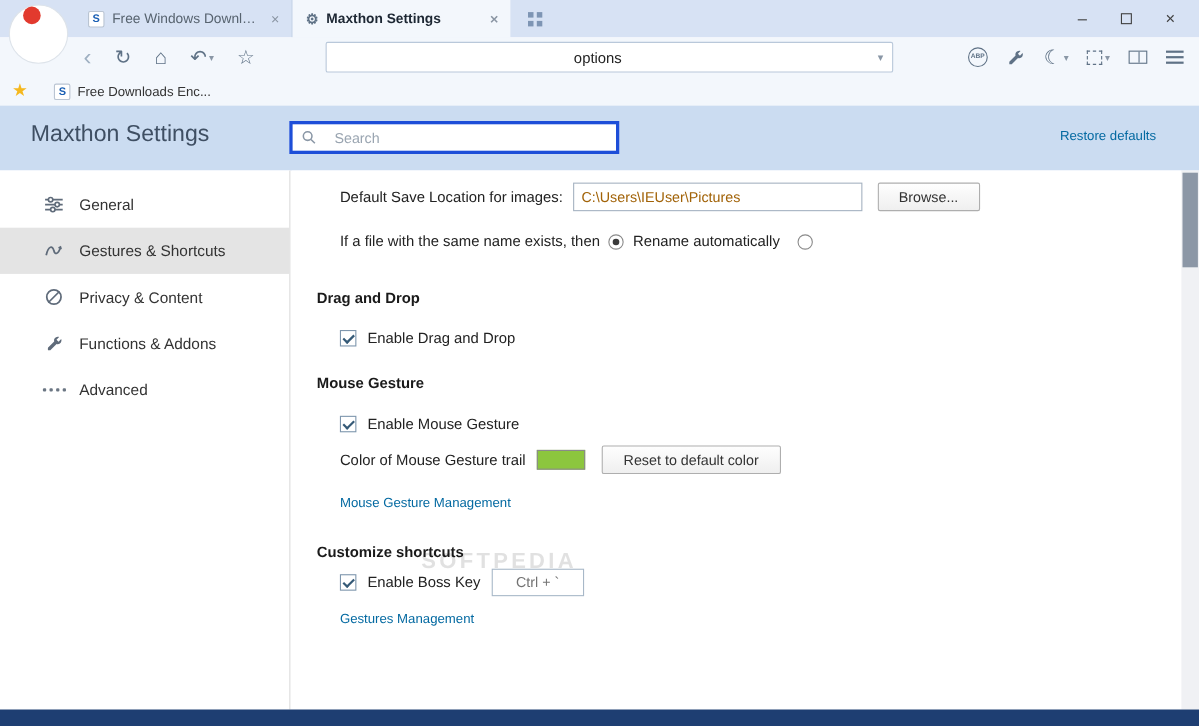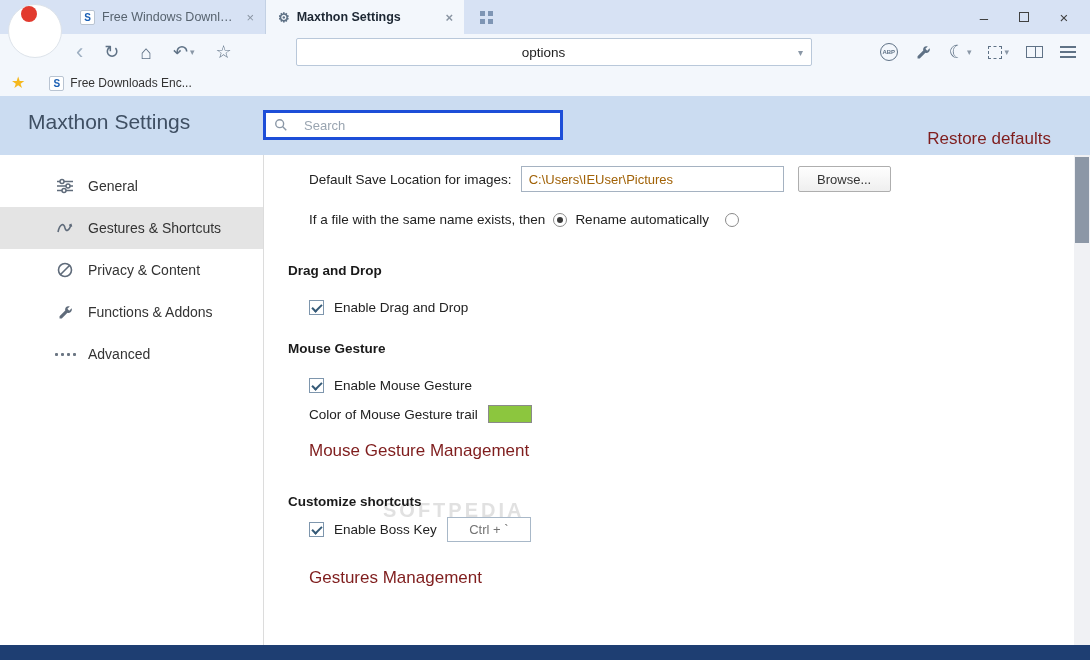--- a/index.html
+++ b/index.html
@@ -61,33 +61,33 @@
   .settings-title { position:absolute; left:28px; top:14px; font-size:21px; color:#3f4f63; }
   .header-search { position:absolute; left:263px; top:14px; width:300px; height:30px; background:#fff;
     border:3px solid #1d4ed8; display:flex; align-items:center; padding:0 8px; gap:16px; }
   .header-search input { flex:1; border:none; outline:none; font-size:13px; color:#333; font-family:inherit; background:transparent; }
   .header-search input::placeholder { color:#9aa5b1; }
   .restore-link { position:absolute; right:39px; top:20px; font-size:13px; color:#1464d2; }
 
   
   .sidebar { position:absolute; left:0; top:155px; width:264px; height:490px; background:#fff;
     border-right:1px solid #dcdcdc; padding-top:10px; }
-  .side-item { height:42px; display:flex; align-items:center; padding-left:56px; gap:14px;
+  .side-item { height:42px; display:flex; align-items:center; padding-left:40px; gap:14px;
     font-size:14px; color:#333; }
   .side-item.active { background:#e4e4e4; }
   .side-icon { width:18px; height:18px; flex:none; display:flex; align-items:center; justify-content:center; }
   .dots-icon { display:flex; gap:3px; }
   .dots-icon span { width:3px; height:3px; background:#6b7683; border-radius:1px; }
 
   
   .content { position:absolute; left:265px; top:155px; width:809px; height:490px; background:#fff; }
   .crow { position:absolute; display:flex; align-items:center; }
   .lbl { font-size:13.5px; color:#222; white-space:nowrap; }
   .heading { font-size:13.5px; font-weight:bold; color:#1a1a1a; white-space:nowrap; }
-  .link { font-size:17px; color:#7f1d1d; white-space:nowrap;margin-top:13px; }
+  .link { font-size:12px; color:#0369a1; white-space:nowrap; }
   .btn { height:26px; padding:0 12px; background:linear-gradient(#fefefe,#efefef); border:1px solid #aeaeae;
     border-radius:2px; font-size:13px; color:#333; display:inline-flex; align-items:center; justify-content:center; white-space:nowrap; }
   .text-input { height:26px; border:1px solid #a5b2c1; font-size:13px; color:#a16207; padding:0 7px; font-family:inherit; outline:none; }
   .chk { width:15px; height:15px; border:1px solid #7e96ad; background:#fff; position:relative; display:inline-block; flex:none; }
   .chk::after { content:""; position:absolute; left:2px; top:3px; width:8px; height:4px;
     border-left:2px solid #355a77; border-bottom:2px solid #355a77; transform:rotate(-45deg); }
   .radio { width:14px; height:14px; border:1px solid #8a8a8a; border-radius:50%; background:#fff;
     display:inline-block; position:relative; flex:none; }
   .radio.sel::after { content:""; position:absolute; left:3px; top:3px; right:3px; bottom:3px;
     background:#3a3a3a; border-radius:50%; }
@@ -281,23 +281,24 @@
     </div>
 
     <div class="crow" style="left:44px; top:223px; gap:10px;">
       <span class="chk"></span>
       <span class="lbl">Enable Mouse Gesture</span>
     </div>
 
     <div class="crow" style="left:44px; top:250px; gap:10px;">
       <span class="lbl">Color of Mouse Gesture trail</span>
       <span class="swatch"></span>
-    </div>
-
-    <div class="crow" style="left:44px; top:273px; gap:17px;">
+      <button class="btn" style="width:163px; margin-left:5px;">Reset to default color</button>
+    </div>
+
+    <div class="crow" style="left:44px; top:295px; gap:17px;">
       <span class="link">Mouse Gesture Management</span>
     </div>
 
     <div class="crow cheading" style="left:23px; top:339px;">
       <span class="heading">Customize shortcuts</span>
     </div>
 
     <div class="crow" style="left:44px; top:362px; gap:10px;">
       <span class="chk"></span>
       <span class="lbl">Enable Boss Key</span>

